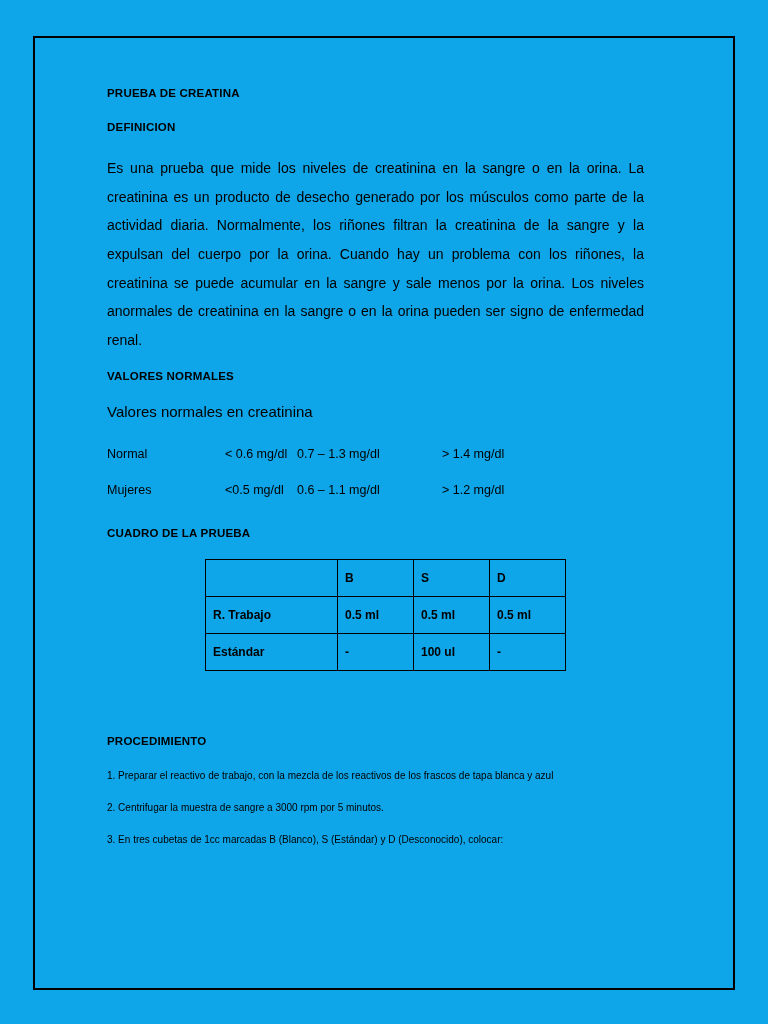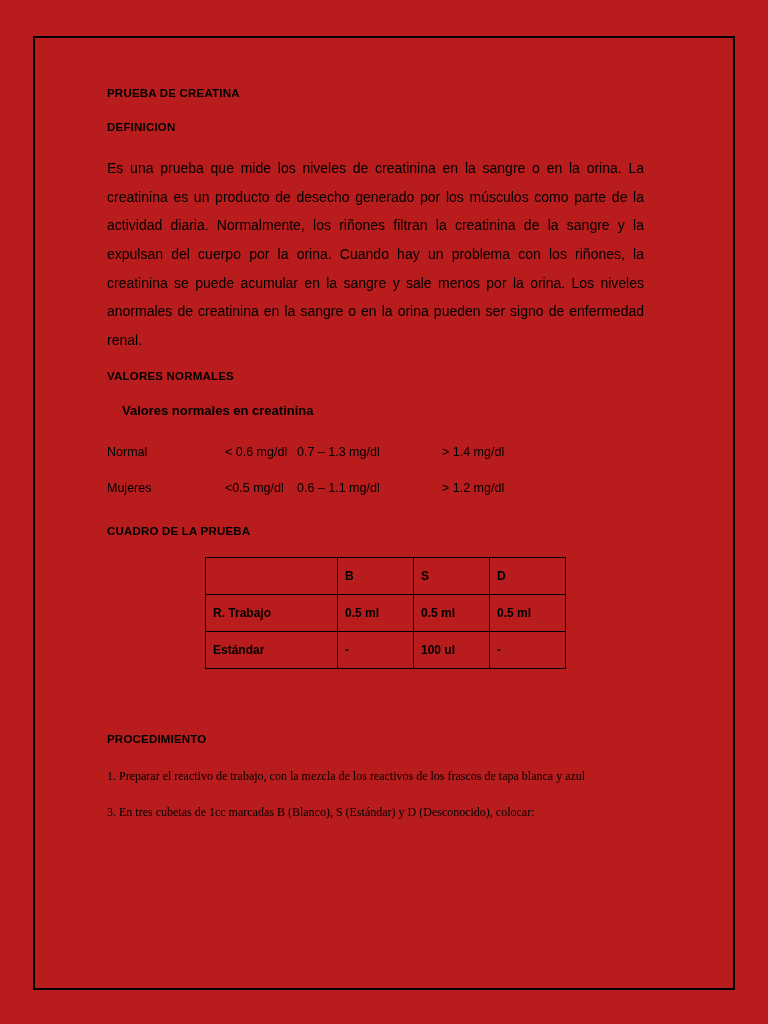--- a/index.html
+++ b/index.html
@@ -11,21 +11,21 @@
     width: 768px;
     height: 1024px;
     font-family: "Liberation Sans", sans-serif;
     color: #000000;
     overflow: hidden;
   }
   #page {
     position: relative;
     width: 768px;
     height: 1024px;
-    background: #b91c1c;
+    background: #0ea5e9;
   }
   
   #page-frame {
     position: absolute;
     left: 33px;
     top: 36px;
     width: 702px;
     height: 954px;
     border: 2px solid #000000;
     box-sizing: border-box;
@@ -43,23 +43,23 @@
     margin: 0 0 19px 0;
     line-height: 1.3;
   }
   .para {
     font-size: 14px;
     line-height: 2.05;
     text-align: justify;
     margin: 0 16px 14px 0;
   }
   .sub-bold {
-    font-weight: bold;
-    font-size: 13px;
-    margin: 0 0 20px 15px;
+    font-weight: normal;
+    font-size: 15px;
+    margin: 0 0 20px 0;
   }
   
   .nv-table {
     border-collapse: collapse;
     font-size: 12.5px;
     margin: 0 0 14px 0;
     width: 100%;
   }
   .nv-table td {
     padding: 6px 0 14px 0;
@@ -92,22 +92,22 @@
   .tt-c3 { width: 62px; }
   .tt-bold { font-weight: bold; }
   
   .proc-head {
     font-weight: bold;
     font-size: 11.5px;
     letter-spacing: 0.2px;
     margin: 64px 0 19px 0;
   }
   .proc-item {
-    font-family: Liberation Serif, serif;
-    font-size: 12px;
+    font-family: Liberation Sans, sans-serif;
+    font-size: 10px;
     line-height: 2.0;
     text-align: justify;
     margin: 0 12px 12px 0;
   }
 </style>
 </head>
 <body>
 
 <div id="page">
   <div id="page-frame"></div>
@@ -164,16 +164,17 @@
             <td class="tt-c2 tt-bold">100 ul</td>
             <td class="tt-c3 tt-bold">-</td>
           </tr>
         </tbody>
       </table>
     </div>
 
     <div class="proc-head">PROCEDIMIENTO</div>
 
     <p class="proc-item">1. Preparar el reactivo de trabajo, con la mezcla de los reactivos de los frascos de tapa blanca y azul</p>
+    <p class="proc-item">2. Centrifugar la muestra de sangre a 3000 rpm por 5 minutos.</p>
     <p class="proc-item">3. En tres cubetas de 1cc marcadas B (Blanco), S (Estándar) y D (Desconocido), colocar:</p>
 
   </div>
 </div>
 
 </body></html>

